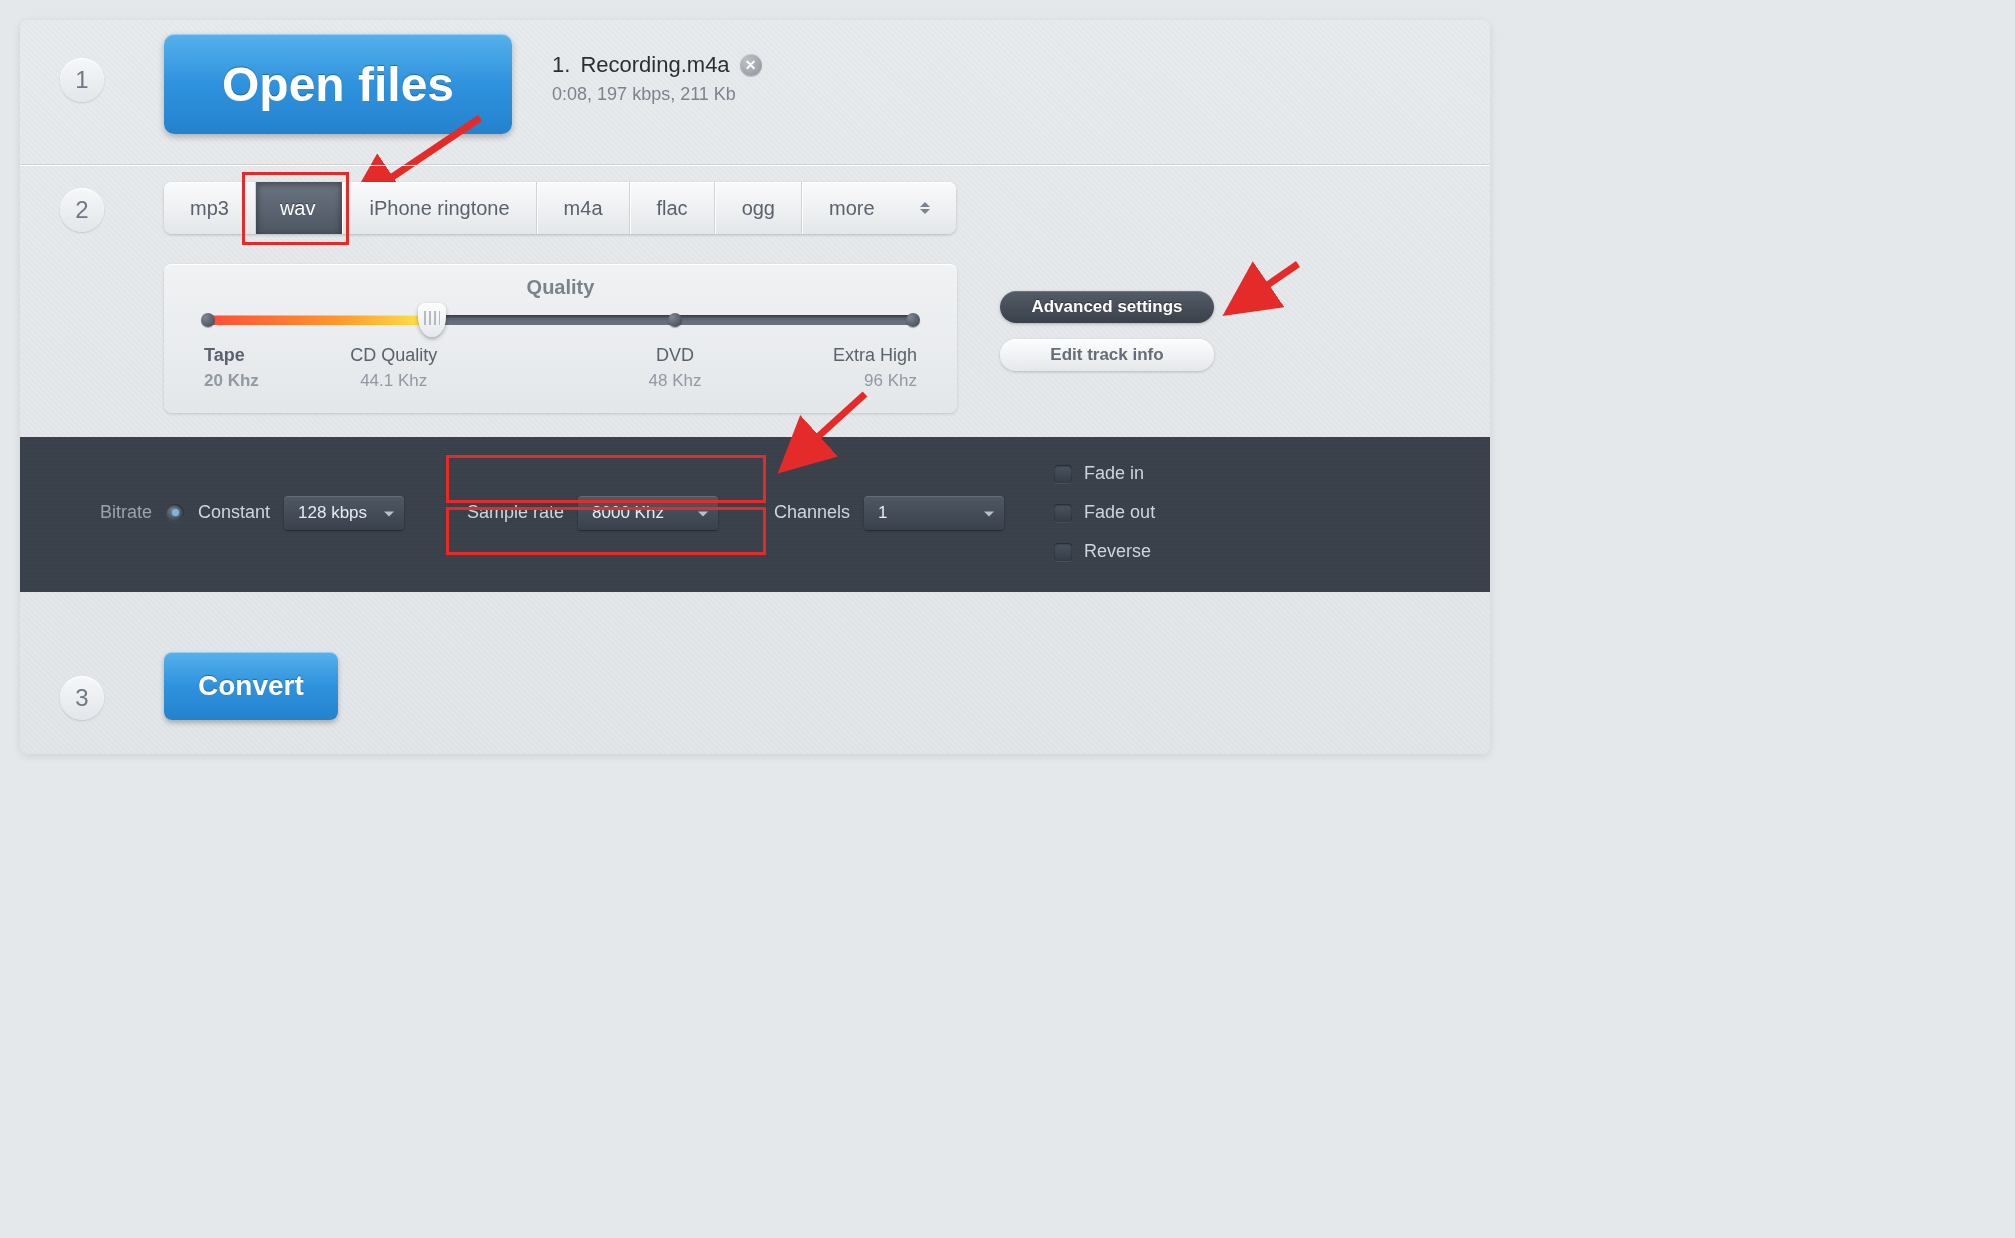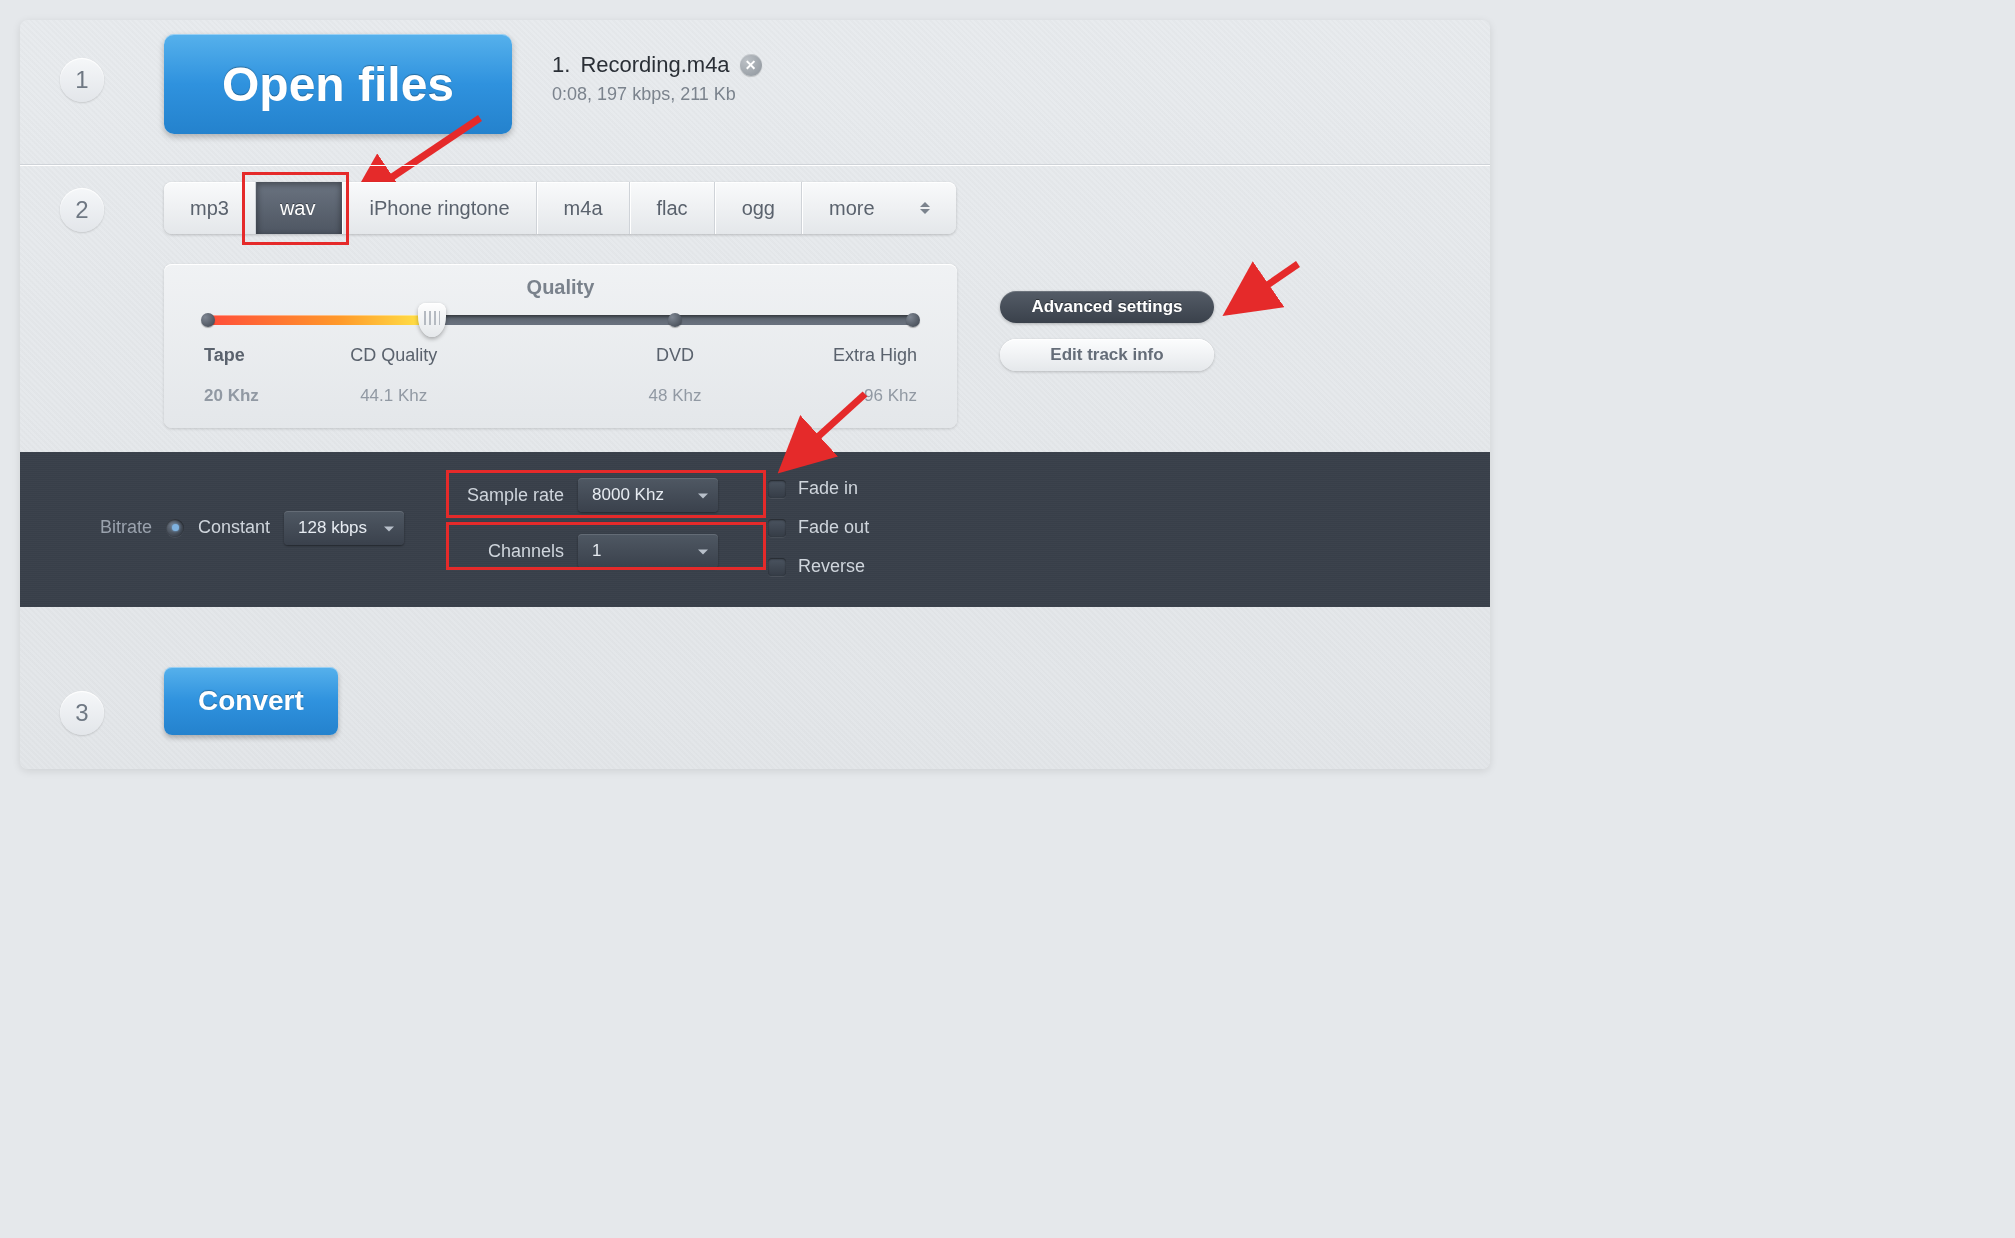--- a/index.html
+++ b/index.html
@@ -169,21 +169,21 @@
     cursor: pointer;
   }
   .slider-handle::before {
     content: ""; position: absolute; left: 6px; right: 6px; top: 8px; bottom: 12px;
     background: repeating-linear-gradient(90deg, #b5bac1 0 2px, transparent 2px 5px);
   }
   .quality-labels {
     display: flex; justify-content: space-between; margin-top: 20px;
   }
   .qlabel { text-align: center; color: #5a626d; font-size: 18px; }
-  .qlabel .q-sub { color: #9199a3; font-size: 17px; margin-top: 20px; }
+  .qlabel .q-sub { color: #9199a3; font-size: 17px; margin-top: 5px; }
   .qlabel.l0 { text-align: left; font-weight: bold; }
   .qlabel.l3 { text-align: right; }
 
   .side-buttons {
     position: absolute;
     left: 980px;
     top: 125px;
     display: flex; flex-direction: column; gap: 16px;
   }
   .pill-btn {
@@ -209,21 +209,21 @@
     margin-top: 24px;
     background: 
       repeating-linear-gradient(0deg, rgba(255,255,255,0.02) 0 1px, transparent 1px 2px),
       #383f49;
     padding: 26px 60px 30px 80px;
     display: flex;
     gap: 50px;
     color: #cfd5dc;
     font-size: 18px;
   }
-  .adv-col { display: flex; flex-direction: column; gap: 22px; }
+  .adv-col { display: flex; flex-direction: row; gap: 22px; }
   .adv-row { display: flex; align-items: center; gap: 14px; }
   .adv-label {  text-align: right; }
   .adv-label.br { color: #9aa2ad; width: auto; }
   .adv-row.right .adv-label { width: 110px; }
   .radio-check {
     width: 18px; height: 18px; border-radius: 50%;
     background: radial-gradient(circle at 30% 30%, #6a7380, #2b313a);
     box-shadow: inset 0 1px 2px rgba(0,0,0,0.6), 0 1px 0 rgba(255,255,255,0.08);
     display: inline-flex; align-items: center; justify-content: center;
   }

